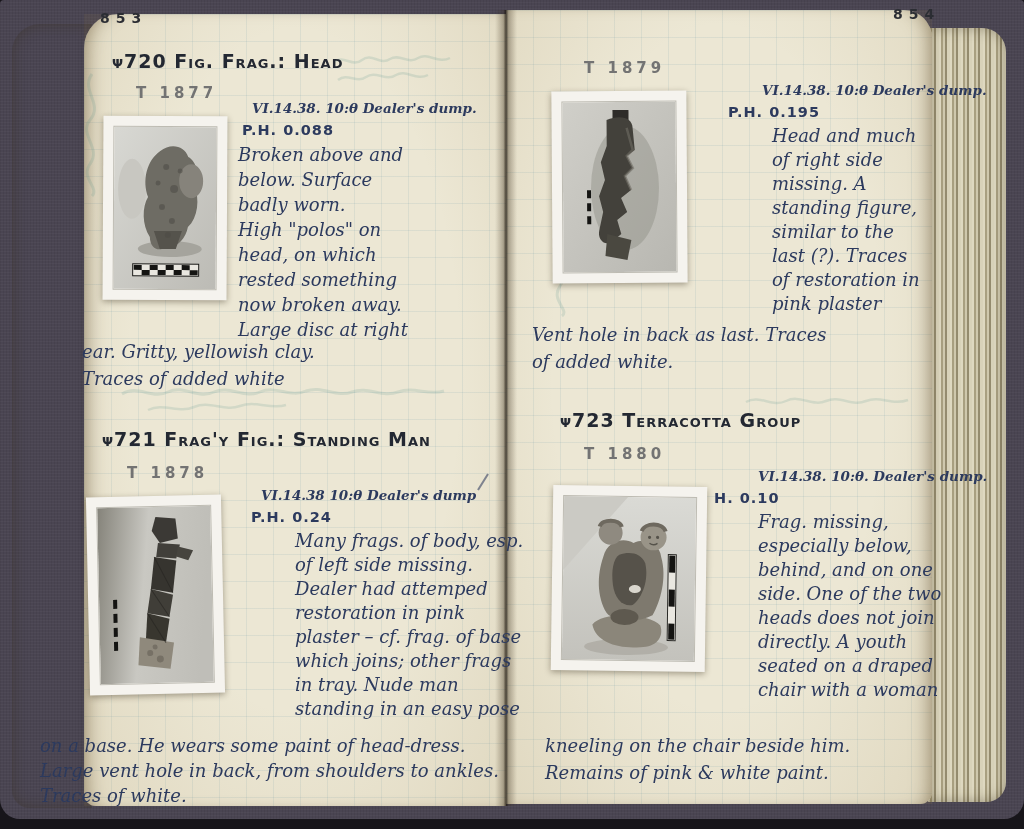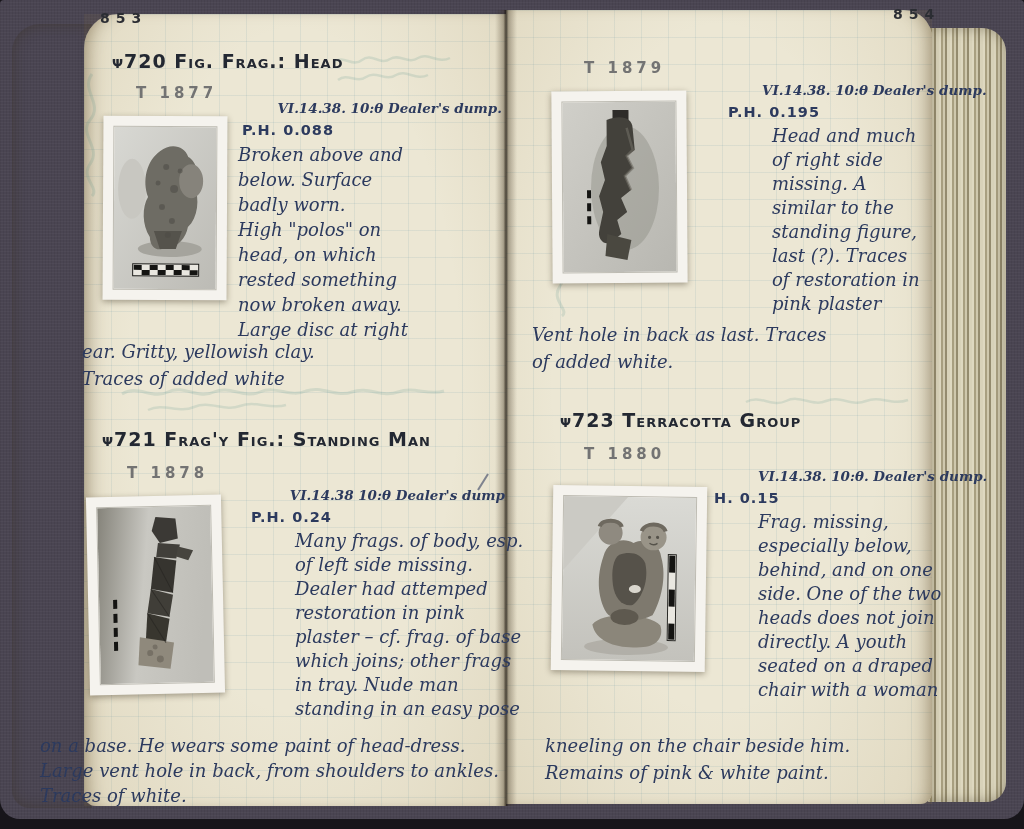--- a/index.html
+++ b/index.html
@@ -73,21 +73,21 @@
     font-variant:small-caps; font-weight:bold; font-size:19px;
     letter-spacing:1px; color:#232832; white-space:nowrap;
   }
   .tag {
     position:absolute; font-family:"DejaVu Sans",sans-serif;
     font-size:15px; font-weight:bold; letter-spacing:4px; color:#737373;
   }
   .side-col { position:absolute; color:#2c3a5e; }
   .side-col .date {
     font-style:italic; font-size:13.5px; white-space:nowrap;
-    margin:0 0 6px 14px; font-weight:bold;text-align:right;
+    margin:0 0 6px 14px; font-weight:bold;
   }
   .side-col .meas {
     font-family:"DejaVu Sans",sans-serif; font-size:14.5px;
     letter-spacing:1px; margin:0 0 4px 4px; font-weight:bold;
   }
   .side-col .hw, .full-notes .hw {
     font-style:italic; font-size:18px; white-space:nowrap; color:#2c3a5e;
   }
   .side-col .hw { line-height:25px; }
   #side721 .hw, #side722 .hw, #side723 .hw { line-height:24px;margin-left:48px; }
@@ -280,22 +280,22 @@
       </g>
     </svg>
   </div>
 
   <div class="side-col" id="side722" style="left:724px;top:82px;width:242px">
     <div class="date">VI.14.38.  10:θ Dealer's dump.</div>
     <div class="meas">P.H. 0.195</div>
     <div class="hw">Head and much</div>
     <div class="hw">of right side</div>
     <div class="hw">missing.  A</div>
+    <div class="hw">standing figure,</div>
     <div class="hw">similar to the</div>
-    <div class="hw">standing figure,</div>
     <div class="hw">last (?). Traces</div>
     <div class="hw">of restoration in</div>
     <div class="hw">pink plaster</div>
   </div>
   <div class="full-notes" style="left:532px;top:321px">
     <div class="hw">Vent hole in back as last.  Traces</div>
     <div class="hw">of added white.</div>
   </div>
 
   <div class="title" style="left:560px;top:409px">ψ723 Terracotta Group</div>
@@ -328,21 +328,21 @@
         <rect x="105" y="57" width="8" height="86" fill="#e9e7e0" stroke="#2a2a27"></rect>
         <rect x="106" y="58" width="6" height="17" fill="#141412"></rect>
         <rect x="106" y="92" width="6" height="17" fill="#141412"></rect>
         <rect x="106" y="126" width="6" height="16" fill="#141412"></rect>
       </g>
     </svg>
   </div>
 
   <div class="side-col" id="side723" style="left:710px;top:468px;width:256px">
     <div class="date">VI.14.38.  10:θ.  Dealer's dump.</div>
-    <div class="meas">H. 0.15</div>
+    <div class="meas">H. 0.10</div>
     <div class="hw">Frag. missing,</div>
     <div class="hw">especially below,</div>
     <div class="hw">behind, and on one</div>
     <div class="hw">side.  One of the two</div>
     <div class="hw">heads does not join</div>
     <div class="hw">directly.  A youth</div>
     <div class="hw">seated on a draped</div>
     <div class="hw">chair with a woman</div>
   </div>
   <div class="full-notes" style="left:545px;top:732px">

